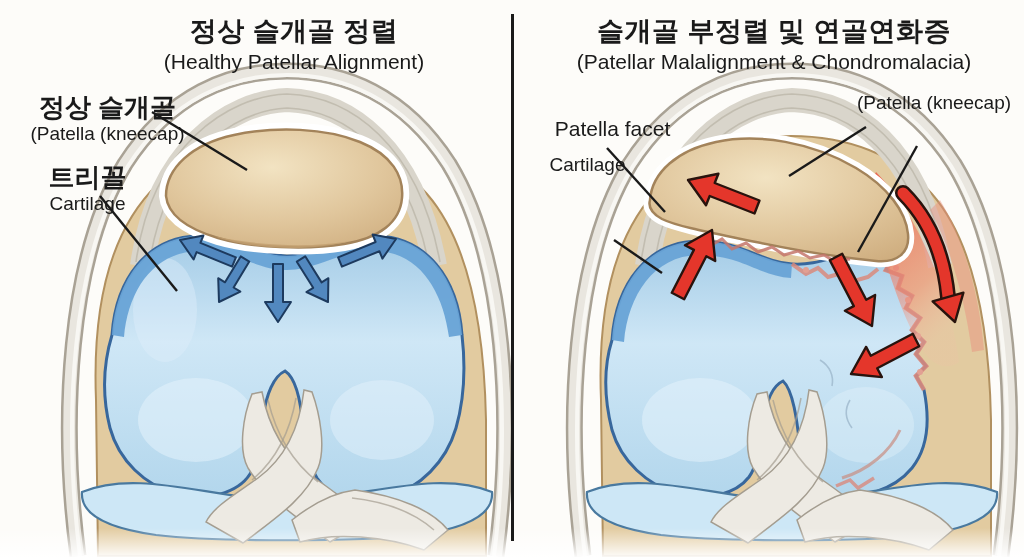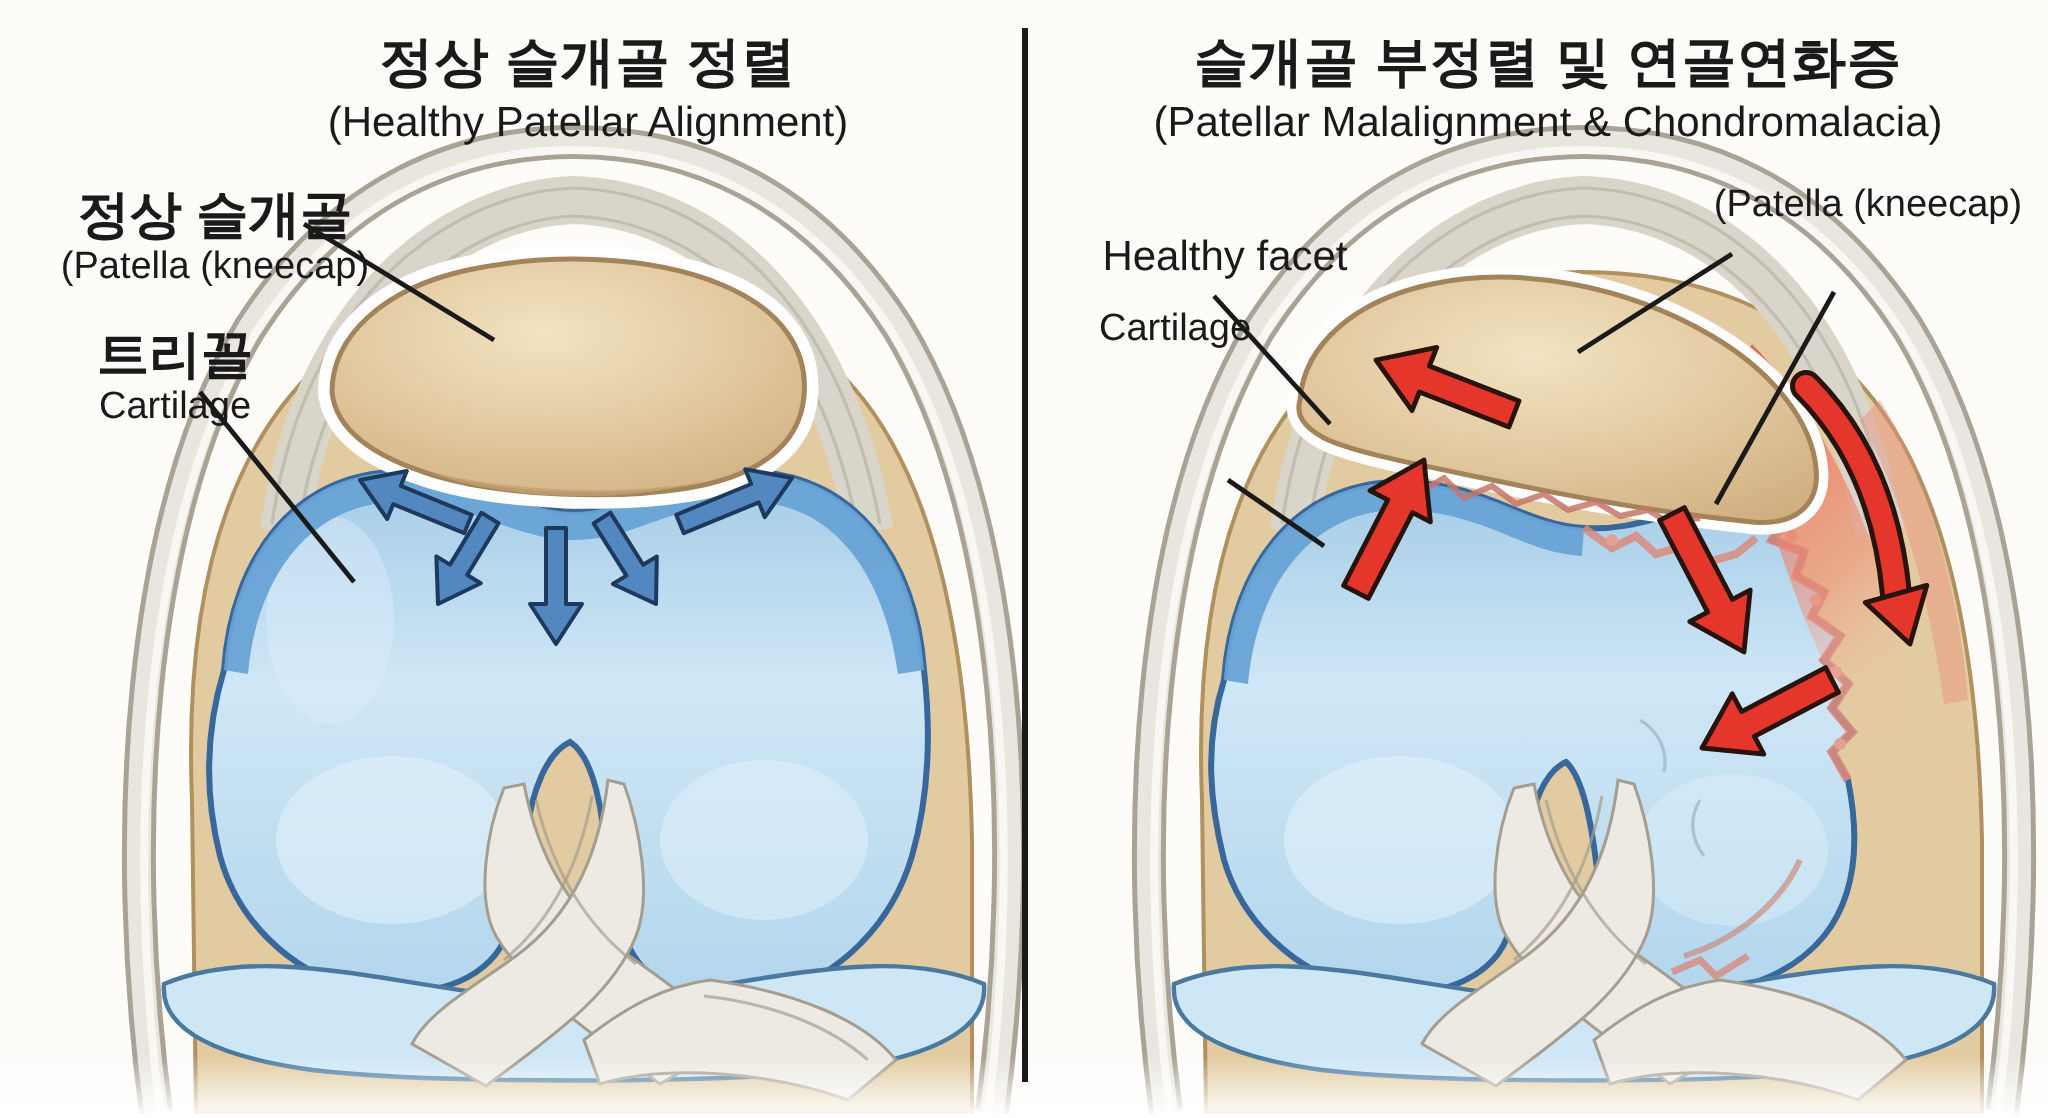--- a/index.html
+++ b/index.html
@@ -176,21 +176,21 @@
 
   <div class="txt" style="left:10px;top:92px;width:195px;">
     <div class="lbl-ko">정상 슬개골</div>
     <div class="lbl-en">(Patella (kneecap)</div>
   </div>
   <div class="txt" style="left:15px;top:162px;width:145px;text-align:center;">
     <div class="lbl-ko">트리꼴</div>
     <div class="lbl-en">Cartilage</div>
   </div>
 
-  <div class="txt lbl-single" style="left:530px;top:117px;width:165px;">Healthy facet</div>
+  <div class="txt lbl-single" style="left:530px;top:117px;width:165px;">Patella facet</div>
   <div class="txt" style="left:520px;top:154px;width:135px;">
     <div class="lbl-en">Cartilage</div>
   </div>
   <div class="txt" style="left:845px;top:92px;width:178px;">
     <div class="lbl-en">(Patella (kneecap)</div>
   </div>
 
 </div>
 
 </body></html>

